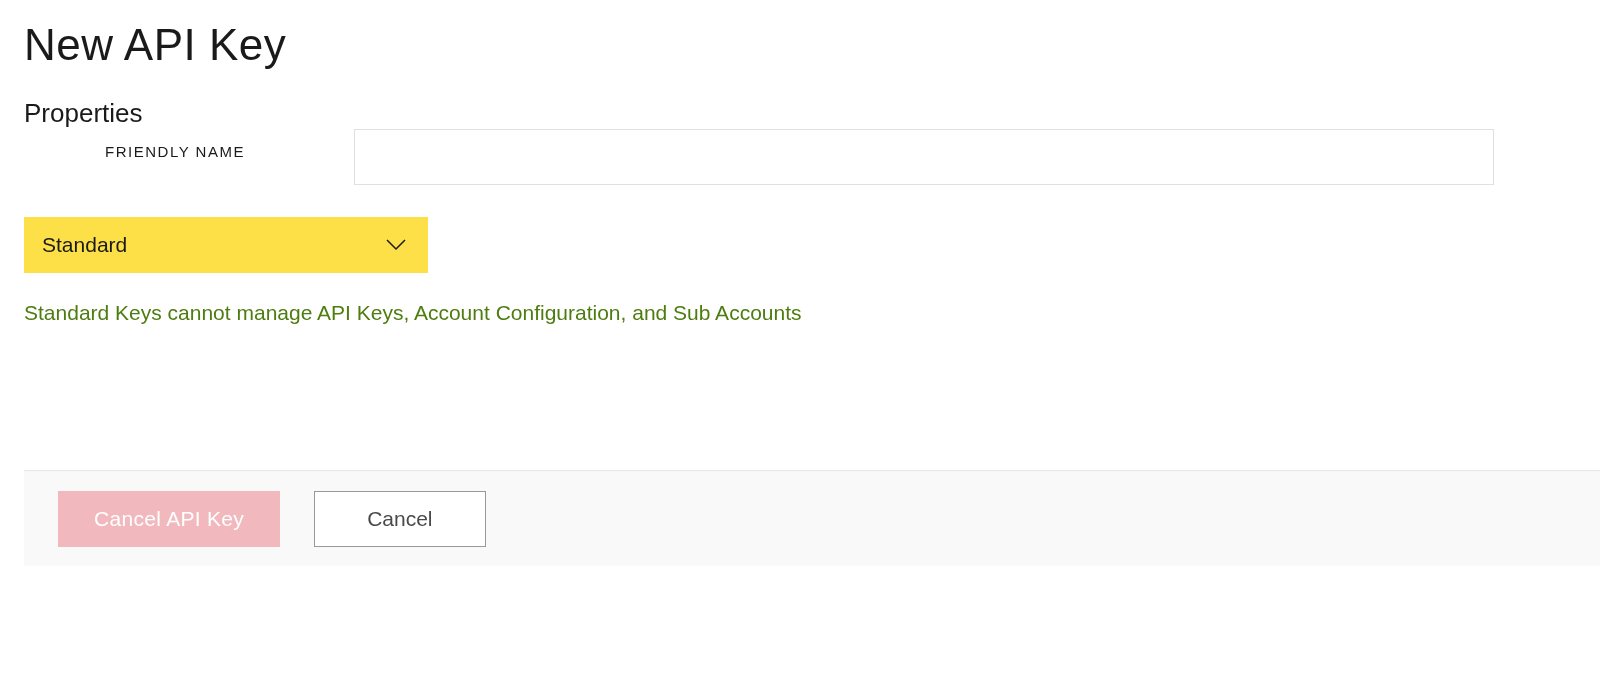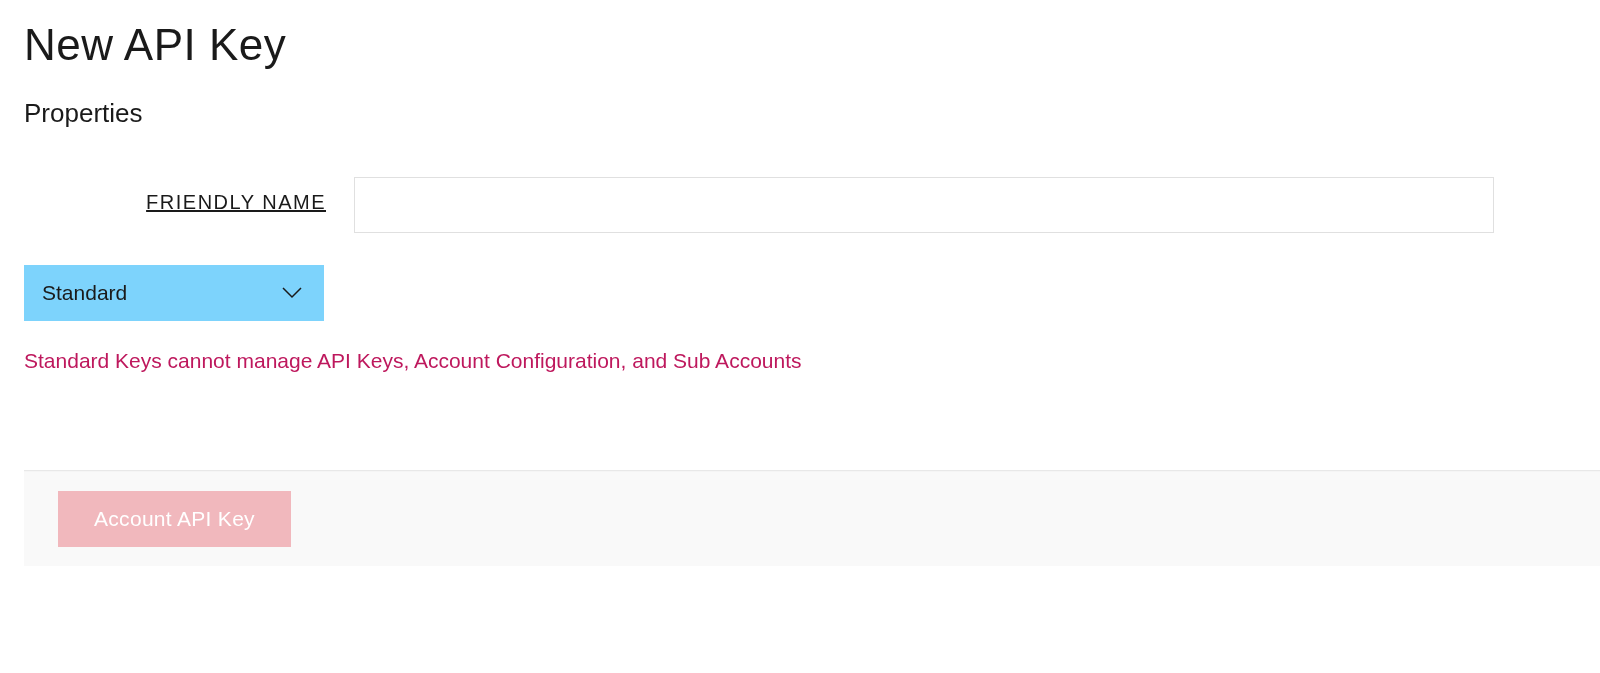--- a/index.html
+++ b/index.html
@@ -21,57 +21,55 @@
       font-size: 44px;
       font-weight: 300;
       color: #1a1a1a;
       letter-spacing: 0.5px;
       margin-bottom: 28px;
     }
     .section-title {
       font-size: 26px;
       font-weight: 400;
       color: #1a1a1a;
-      margin-bottom: 48px;
     }
     .form-row {
       display: flex;
       align-items: flex-start;
       margin-bottom: 32px;
     }
     .form-label {
       width: 330px;
-      text-align: right;
+      text-align: center;
       padding-right: 28px;
       padding-top: 14px;
-      font-size: 20px;
+      font-size: 15px;
       letter-spacing: 1.5px;
       color: #1a1a1a;
       text-transform: uppercase;
-      text-decoration: underline;
     }
     .form-field {
       flex: 1;
       max-width: 1140px;
     }
     .text-input {
       width: 100%;
       height: 56px;
       border: 1px solid #e0e0e0;
       padding: 0 16px;
       font-size: 18px;
       background: #ffffff;
       outline: none;
     }
     .select-wrapper {
       position: relative;
       display: inline-block;
-      width: 300px;
+      width: 404px;
       height: 56px;
-      background: #7dd3fc;
+      background: #fde047;
       cursor: pointer;
     }
     .select-value {
       height: 56px;
       line-height: 56px;
       padding: 0 18px;
       font-size: 21px;
       color: #1a1a1a;
     }
     .chevron {
@@ -82,21 +80,21 @@
       pointer-events: none;
     }
     .chevron svg {
       width: 20px;
       height: 12px;
       display: block;
     }
     .help-text {
       margin-top: 28px;
       font-size: 21px;
-      color: #be185d;
+      color: #4d7c0f;
       font-weight: 400;
     }
     .footer {
       position: absolute;
       left: 24px;
       right: 0;
       top: 470px;
       height: 96px;
       background: #f9f9f9;
       border-top: 1px solid #e8e8e8;
@@ -151,14 +149,15 @@
             <path d="M1 1 L10 10 L19 1"></path>
           </svg>
         </span>
       </div>
       <div class="help-text">Standard Keys cannot manage API Keys, Account Configuration, and Sub Accounts</div>
     </div>
   </div>
 </div>
 
 <div class="footer">
-  <button class="btn-primary">Account API Key</button>
+  <button class="btn-primary">Cancel API Key</button>
+  <button class="btn-secondary">Cancel</button>
 </div>
 
 </body></html>

